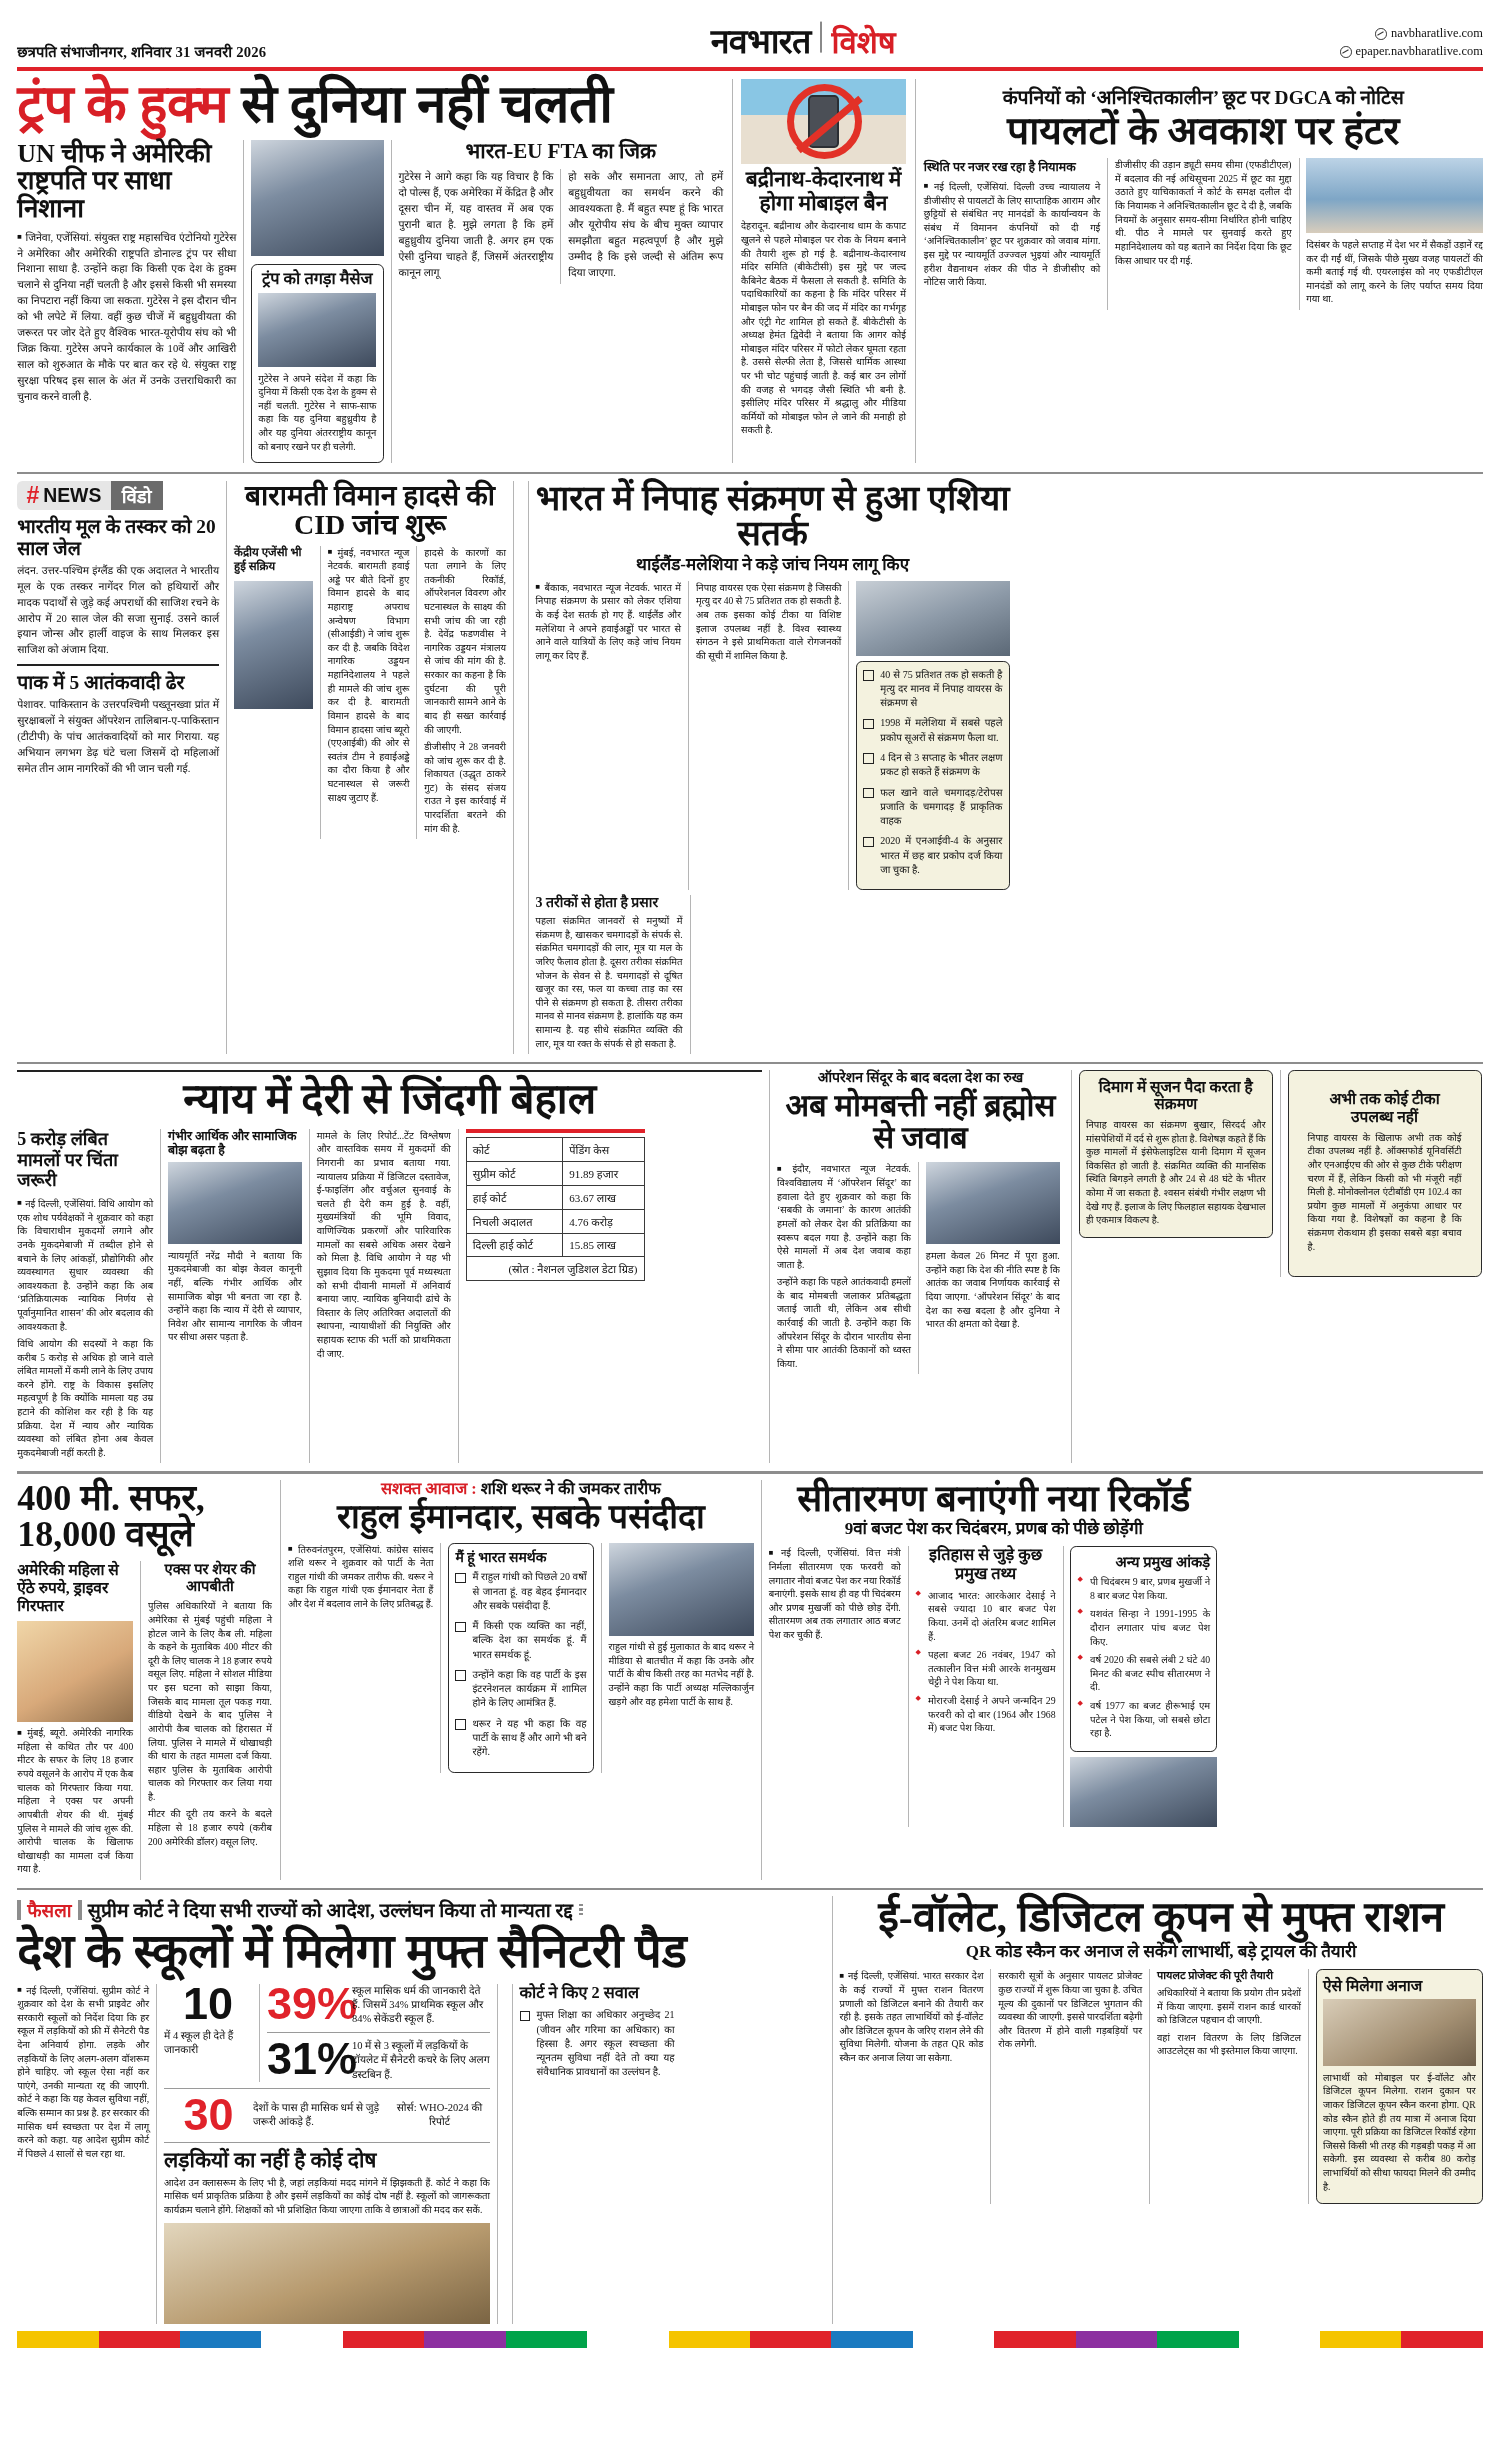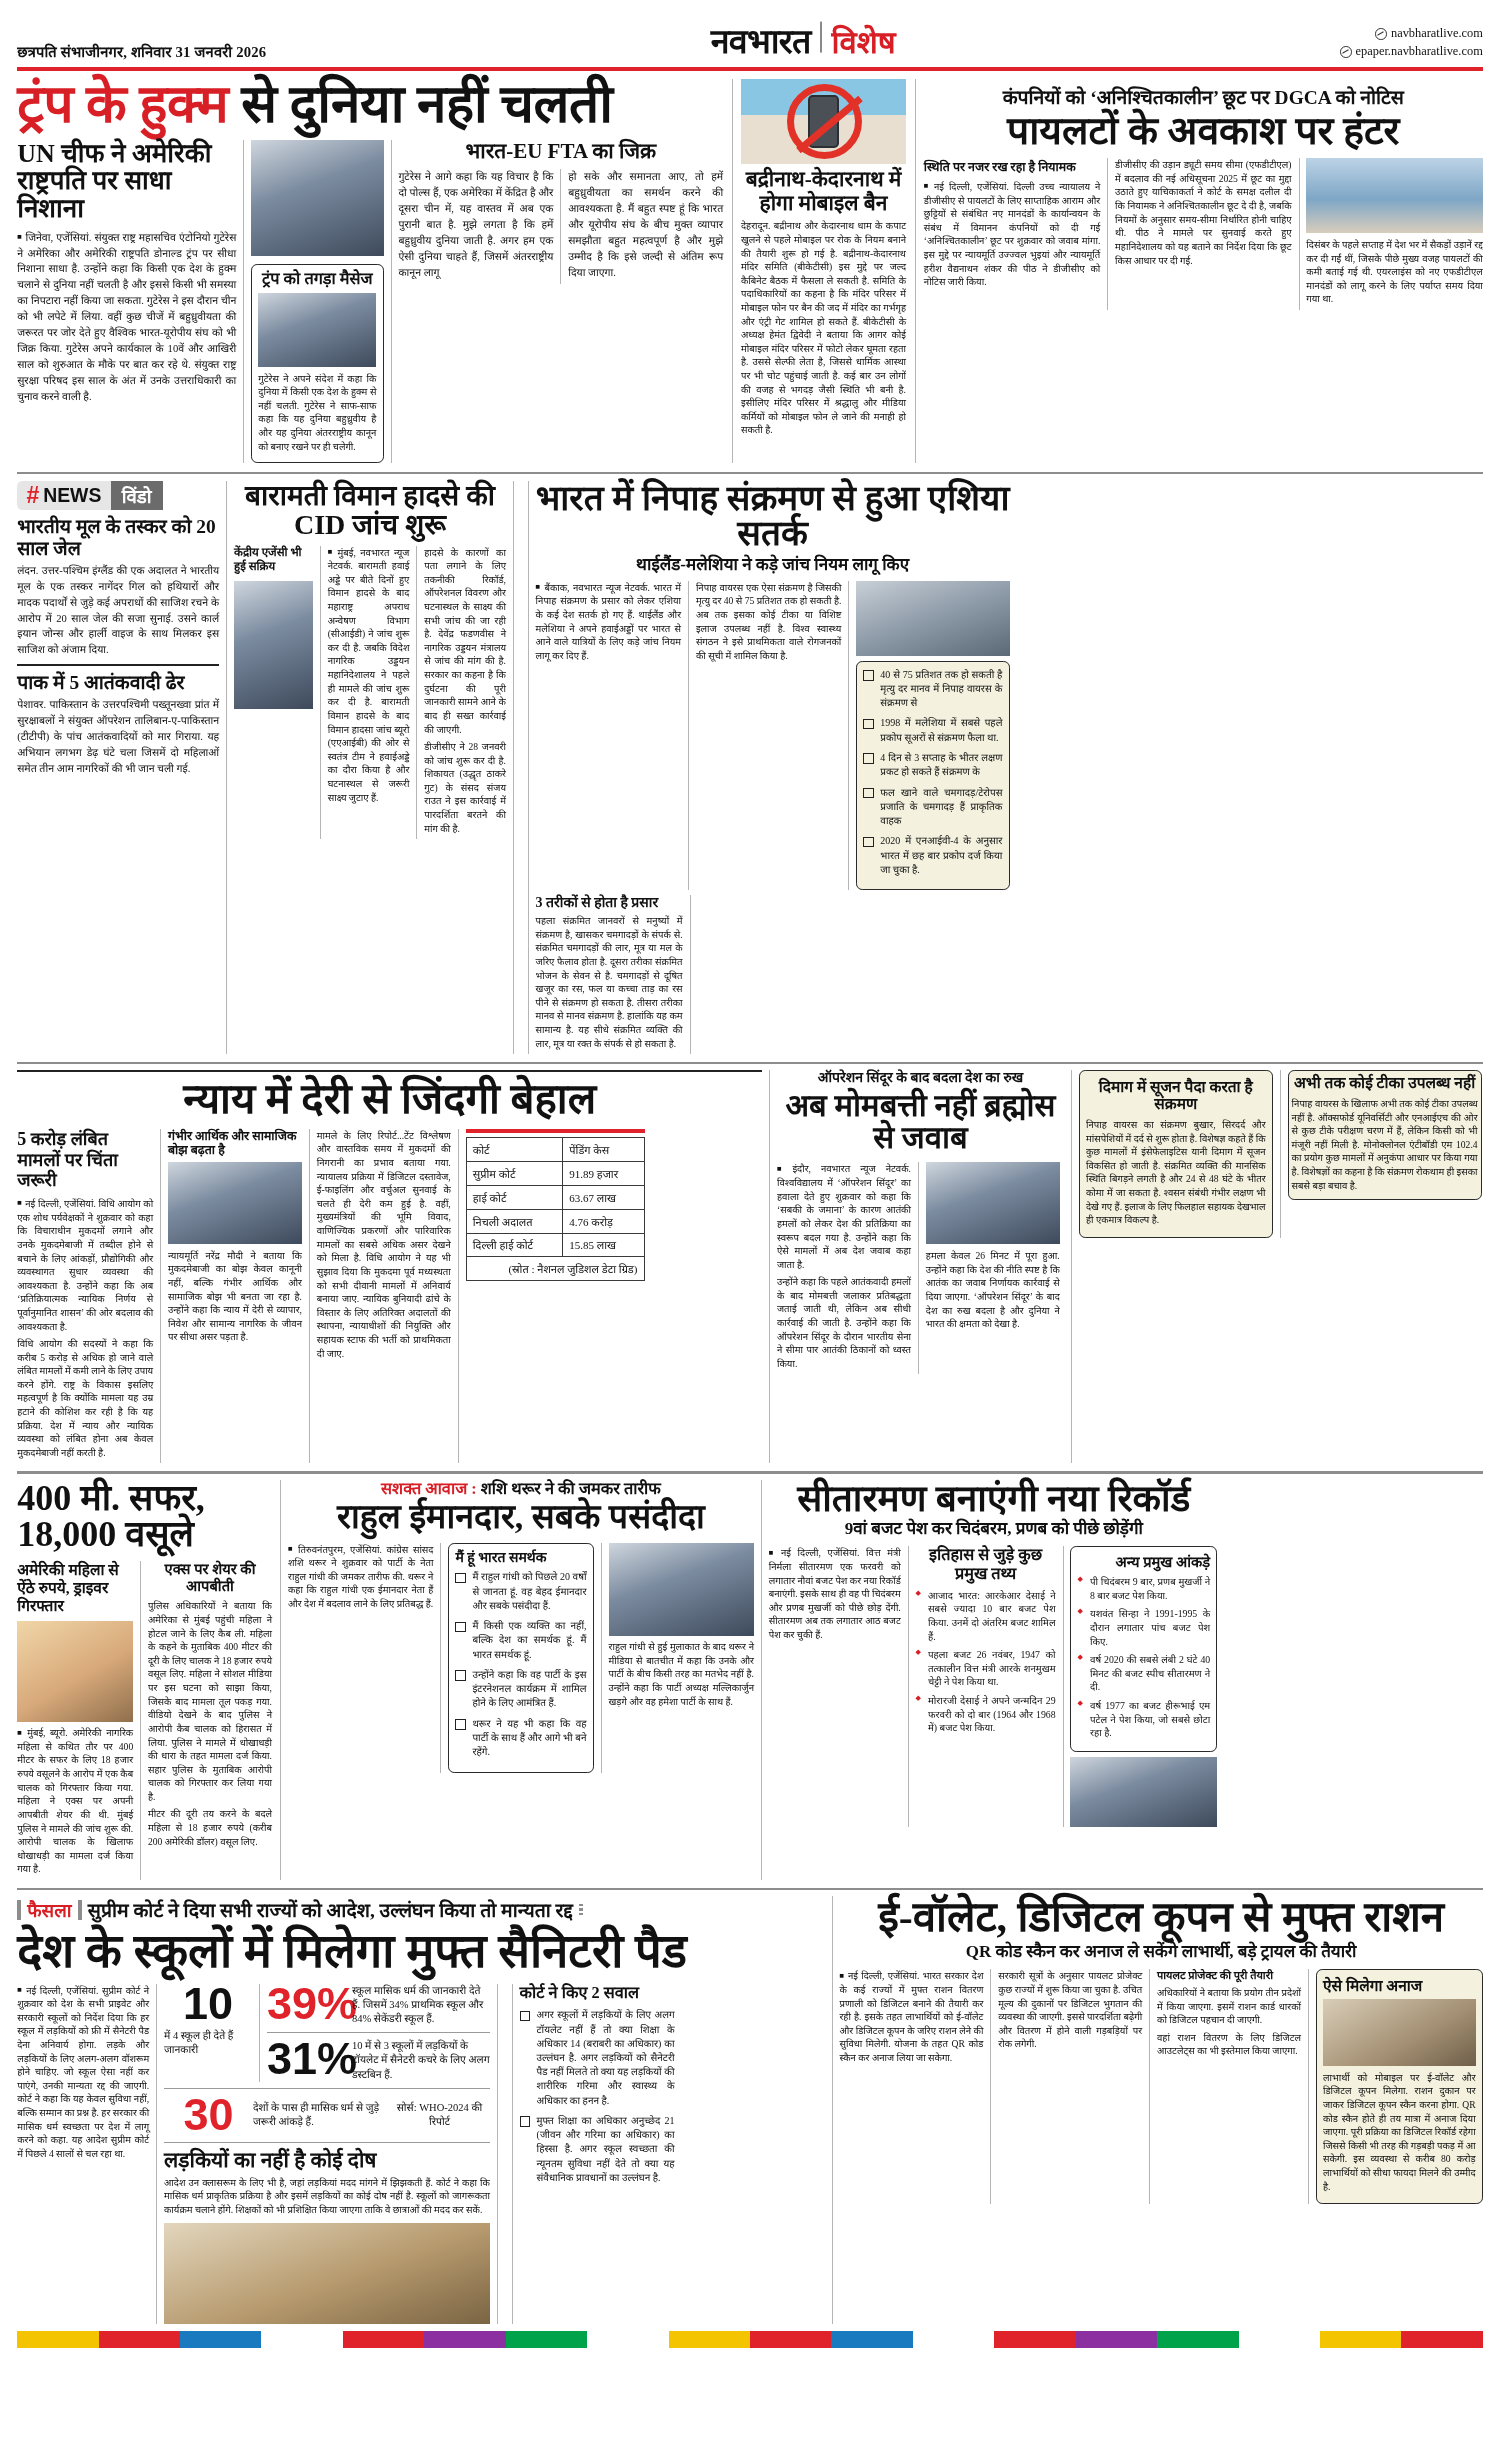--- a/index.html
+++ b/index.html
@@ -360,21 +360,21 @@
     <div style="width:404px;">
       <div class="cols">
         <div style="width:194px;">
           <div class="panel panel-cream" style="padding:6.2px;">
             <h4 class="head-xs" style="font-size:15.5px; text-align:center;">दिमाग में सूजन पैदा करता है संक्रमण</h4>
             <p class="body sm" style="margin-top:4.7px;">निपाह वायरस का संक्रमण बुखार, सिरदर्द और मांसपेशियों में दर्द से शुरू होता है. विशेषज्ञ कहते हैं कि कुछ मामलों में इंसेफेलाइटिस यानी दिमाग में सूजन विकसित हो जाती है. संक्रमित व्यक्ति की मानसिक स्थिति बिगड़ने लगती है और 24 से 48 घंटे के भीतर कोमा में जा सकता है. श्वसन संबंधी गंभीर लक्षण भी देखे गए हैं. इलाज के लिए फिलहाल सहायक देखभाल ही एकमात्र विकल्प है.</p>
           </div>
         </div>
         <div class="vline"></div>
         <div style="width:194px;">
-          <div class="panel panel-cream" style="padding:3px;">
+          <div class="panel panel-cream" style="padding:19px;">
             <h4 class="head-xs" style="font-size:15.5px; text-align:center;">अभी तक कोई टीका उपलब्ध नहीं</h4>
             <p class="body sm" style="margin-top:4.7px;">निपाह वायरस के खिलाफ अभी तक कोई टीका उपलब्ध नहीं है. ऑक्सफोर्ड यूनिवर्सिटी और एनआईएच की ओर से कुछ टीके परीक्षण चरण में हैं, लेकिन किसी को भी मंजूरी नहीं मिली है. मोनोक्लोनल एंटीबॉडी एम 102.4 का प्रयोग कुछ मामलों में अनुकंपा आधार पर किया गया है. विशेषज्ञों का कहना है कि संक्रमण रोकथाम ही इसका सबसे बड़ा बचाव है.</p>
           </div>
         </div>
       </div>
     </div>
   </div>
 
   <div class="rule-grey" style="margin:7.8px 6.2px 6.2px;"></div>
 
@@ -516,21 +516,20 @@
           <h3 class="head-s" style="font-size:21px;">लड़कियों का नहीं है कोई दोष</h3>
           <p class="body sm" style="margin-top:3.9px;">आदेश उन क्लासरूम के लिए भी है, जहां लड़कियां मदद मांगने में झिझकती हैं. कोर्ट ने कहा कि मासिक धर्म प्राकृतिक प्रक्रिया है और इसमें लड़कियों का कोई दोष नहीं है. स्कूलों को जागरूकता कार्यक्रम चलाने होंगे. शिक्षकों को भी प्रशिक्षित किया जाएगा ताकि वे छात्राओं की मदद कर सकें.</p>
           <div class="photo" style="height:101px; margin-top:6.2px; background:linear-gradient(160deg,#e2d6bd,#b79a6e 55%,#7a6443);"></div>
         </div>
 
         <div class="vline"></div>
         <div class="vline"></div>
         <div style="width:155px;">
           <h4 class="head-xs" style="font-size:16.3px;">कोर्ट ने किए 2 सवाल</h4>
           <ul class="cb" style="margin-top:6.2px;">
-            <li>अगर स्कूलों में लड़कियों के लिए अलग टॉयलेट नहीं हैं तो क्या शिक्षा के अधिकार 14 (बराबरी का अधिकार) का उल्लंघन है. अगर लड़कियों को सैनेटरी पैड नहीं मिलते तो क्या यह लड़कियों की शारीरिक गरिमा और स्वास्थ्य के अधिकार का हनन है.</li>
             <li>मुफ्त शिक्षा का अधिकार अनुच्छेद 21 (जीवन और गरिमा का अधिकार) का हिस्सा है. अगर स्कूल स्वच्छता की न्यूनतम सुविधा नहीं देते तो क्या यह संवैधानिक प्रावधानों का उल्लंघन है.</li>
           </ul>
         </div>
       </div>
     </div>
 
     <div class="vline"></div>
 
     <div style="width:644px;">
       <h2 class="head-l" style="text-align:center; font-size:42px;">ई-वॉलेट, डिजिटल कूपन से मुफ्त राशन</h2>

